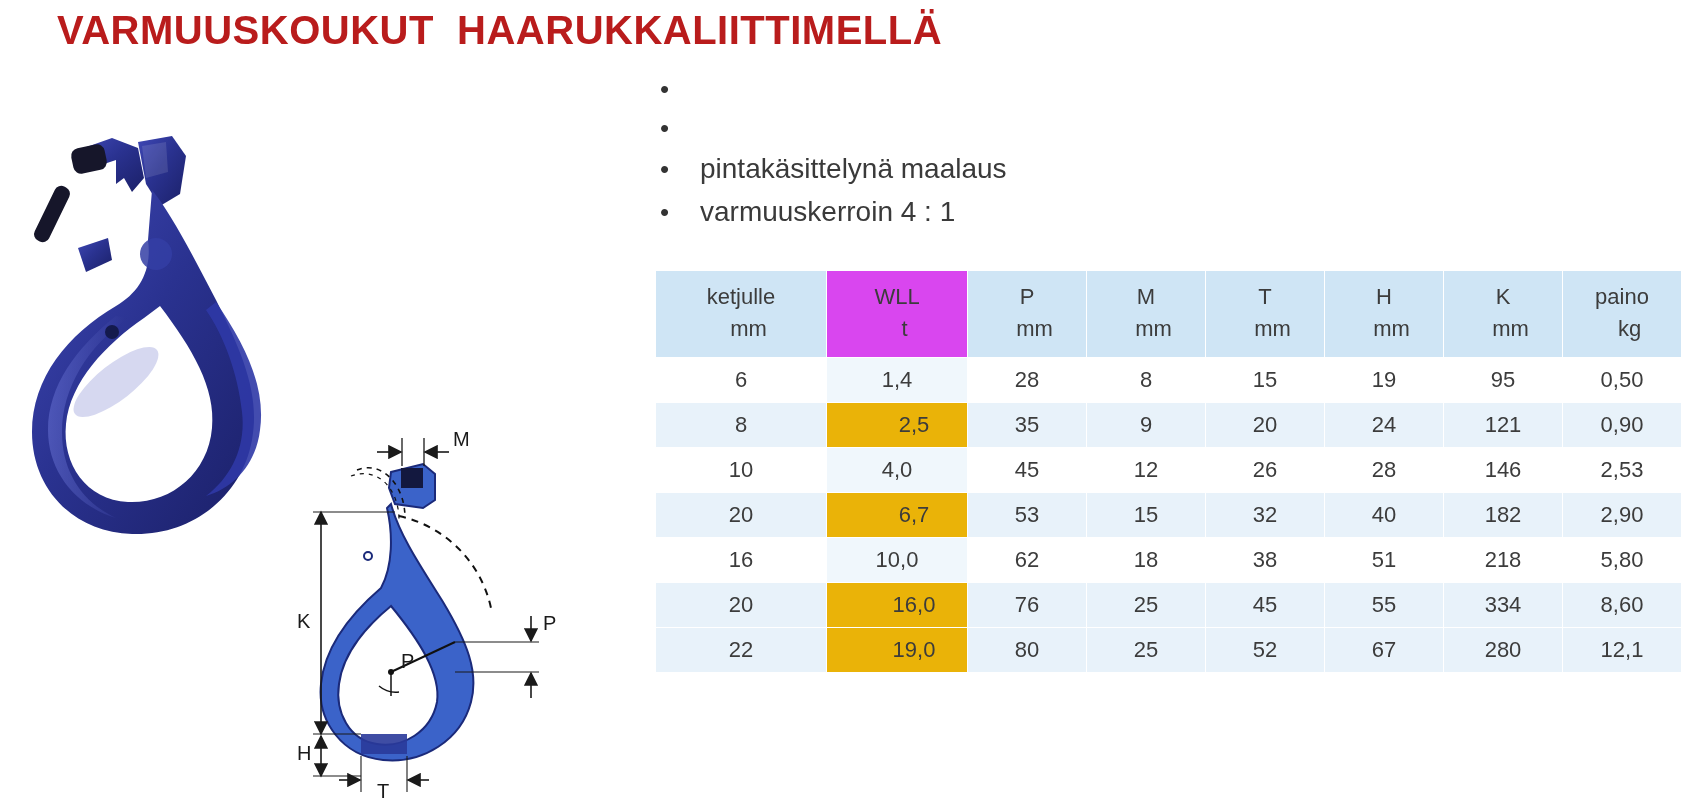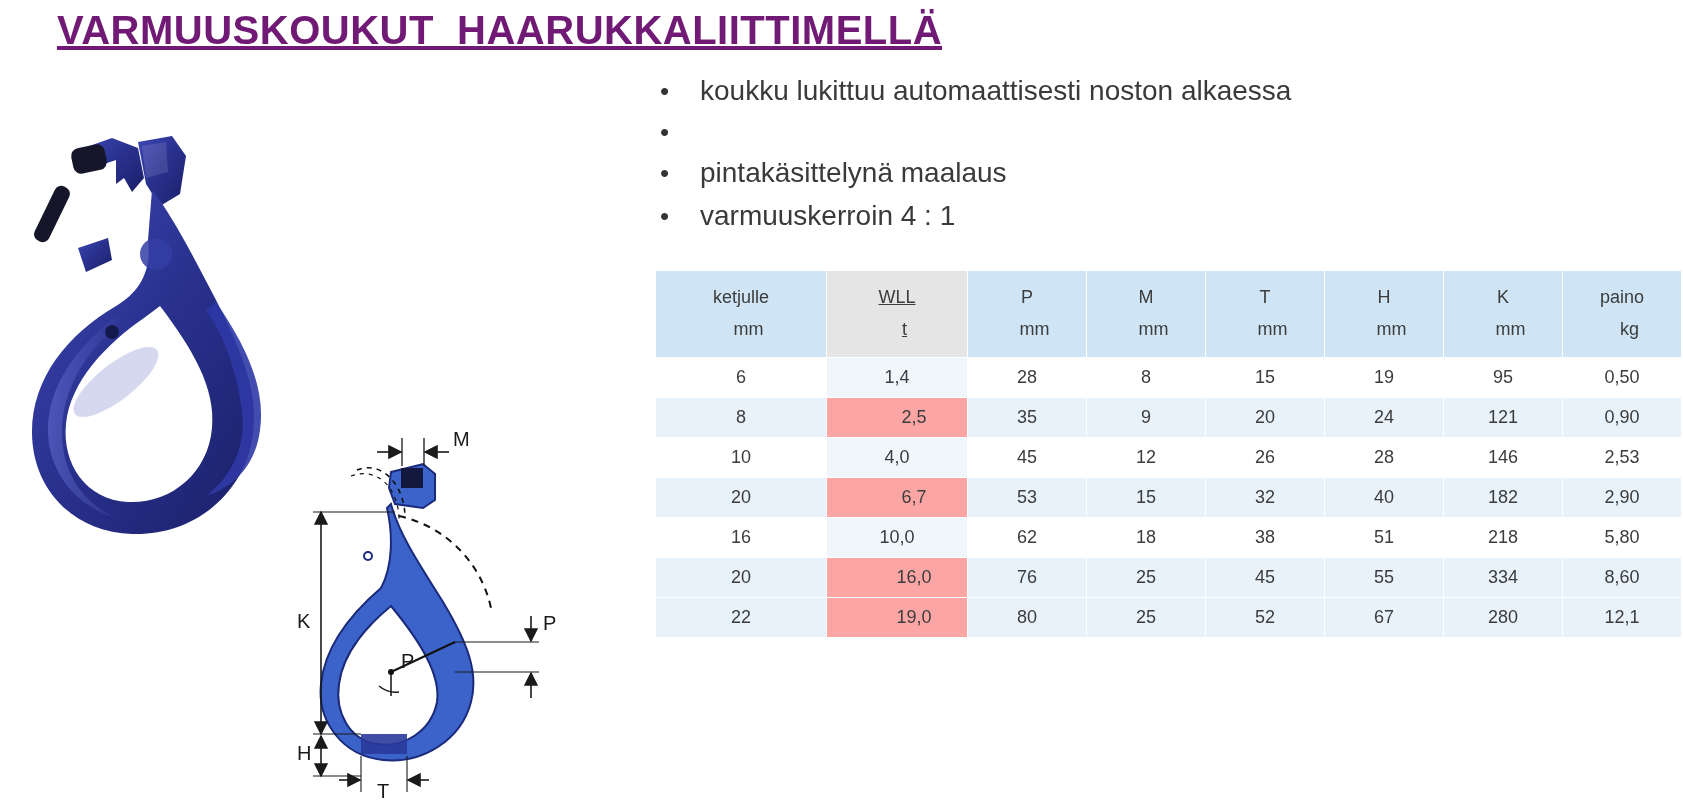--- a/index.html
+++ b/index.html
@@ -18,24 +18,23 @@
     position: relative;
     width: 1683px;
     height: 807px;
   }
   .title {
     position: absolute;
     left: 57px;
     top: 8px;
     font-size: 40px;
     font-weight: bold;
-    color: #701a75;
+    color: #b91c1c;
     letter-spacing: 0.5px;
     white-space: pre;
-    text-decoration: underline;
   }
   .bullets {
     position: absolute;
     left: 660px;
     top: 72px;
     width: 900px;
   }
   .bullet-row {
     display: flex;
     align-items: baseline;
@@ -53,50 +52,49 @@
     font-size: 28px;
     line-height: 38px;
     color: #3a3a3a;
   }
   
   table.spec {
     position: absolute;
     left: 655px;
     top: 270px;
     border-collapse: collapse;
-    font-size: 18px;
+    font-size: 22px;
     color: #3c3c3c;
   }
   table.spec th {
     background: #cfe5f5;
     font-weight: normal;
     text-align: center;
     padding: 10px 0 12px 0;
     border: 1px solid #ffffff;
     line-height: 32px;
   }
   table.spec th.wll {
-    background: #e5e5e5;
-    text-decoration: underline;
+    background: #d946ef;
   }
   table.spec td {
     text-align: center;
     padding: 9px 0;
     border: 1px solid #ffffff;
     background: #ffffff;
   }
   table.spec tr.alt td {
     background: #e8f2fa;
   }
   table.spec td.wllcell {
     background: #f0f7fc;
     margin-top: 48px;
   }
   table.spec tr.alt td.wllcell {
-    background: #fca5a5;
+    background: #eab308;
     padding-left: 34px;
   }
   .c1 { width: 170px; }
   .c2 { width: 140px; }
   .c3 { width: 118px; }
   .c4 { width: 118px; }
   .c5 { width: 118px; }
   .c6 { width: 118px; }
   .c7 { width: 118px; }
   .c8 { width: 118px; }
@@ -251,21 +249,20 @@
       <line x1="112" y1="326" x2="112" y2="362" stroke="#1a1a1a" stroke-width="1.1"></line>
       <line x1="44" y1="350" x2="65" y2="350" stroke="#1a1a1a" stroke-width="1.6" marker-end="url(#arrH)"></line>
       <line x1="134" y1="350" x2="113" y2="350" stroke="#1a1a1a" stroke-width="1.6" marker-end="url(#arrH)"></line>
       <text class="dim-label" x="82" y="368">T</text>
     </svg>
   </div>
 
   <div class="bullets">
     <div class="bullet-row">
       <span class="bullet-dot">•</span>
-      <span class="bullet-text">koukku lukittuu automaattisesti noston alkaessa</span>
     </div>
     <div class="bullet-row">
       <span class="bullet-dot">•</span>
     </div>
     <div class="bullet-row">
       <span class="bullet-dot">•</span>
       <span class="bullet-text">pintakäsittelynä maalaus</span>
     </div>
     <div class="bullet-row">
       <span class="bullet-dot">•</span>

